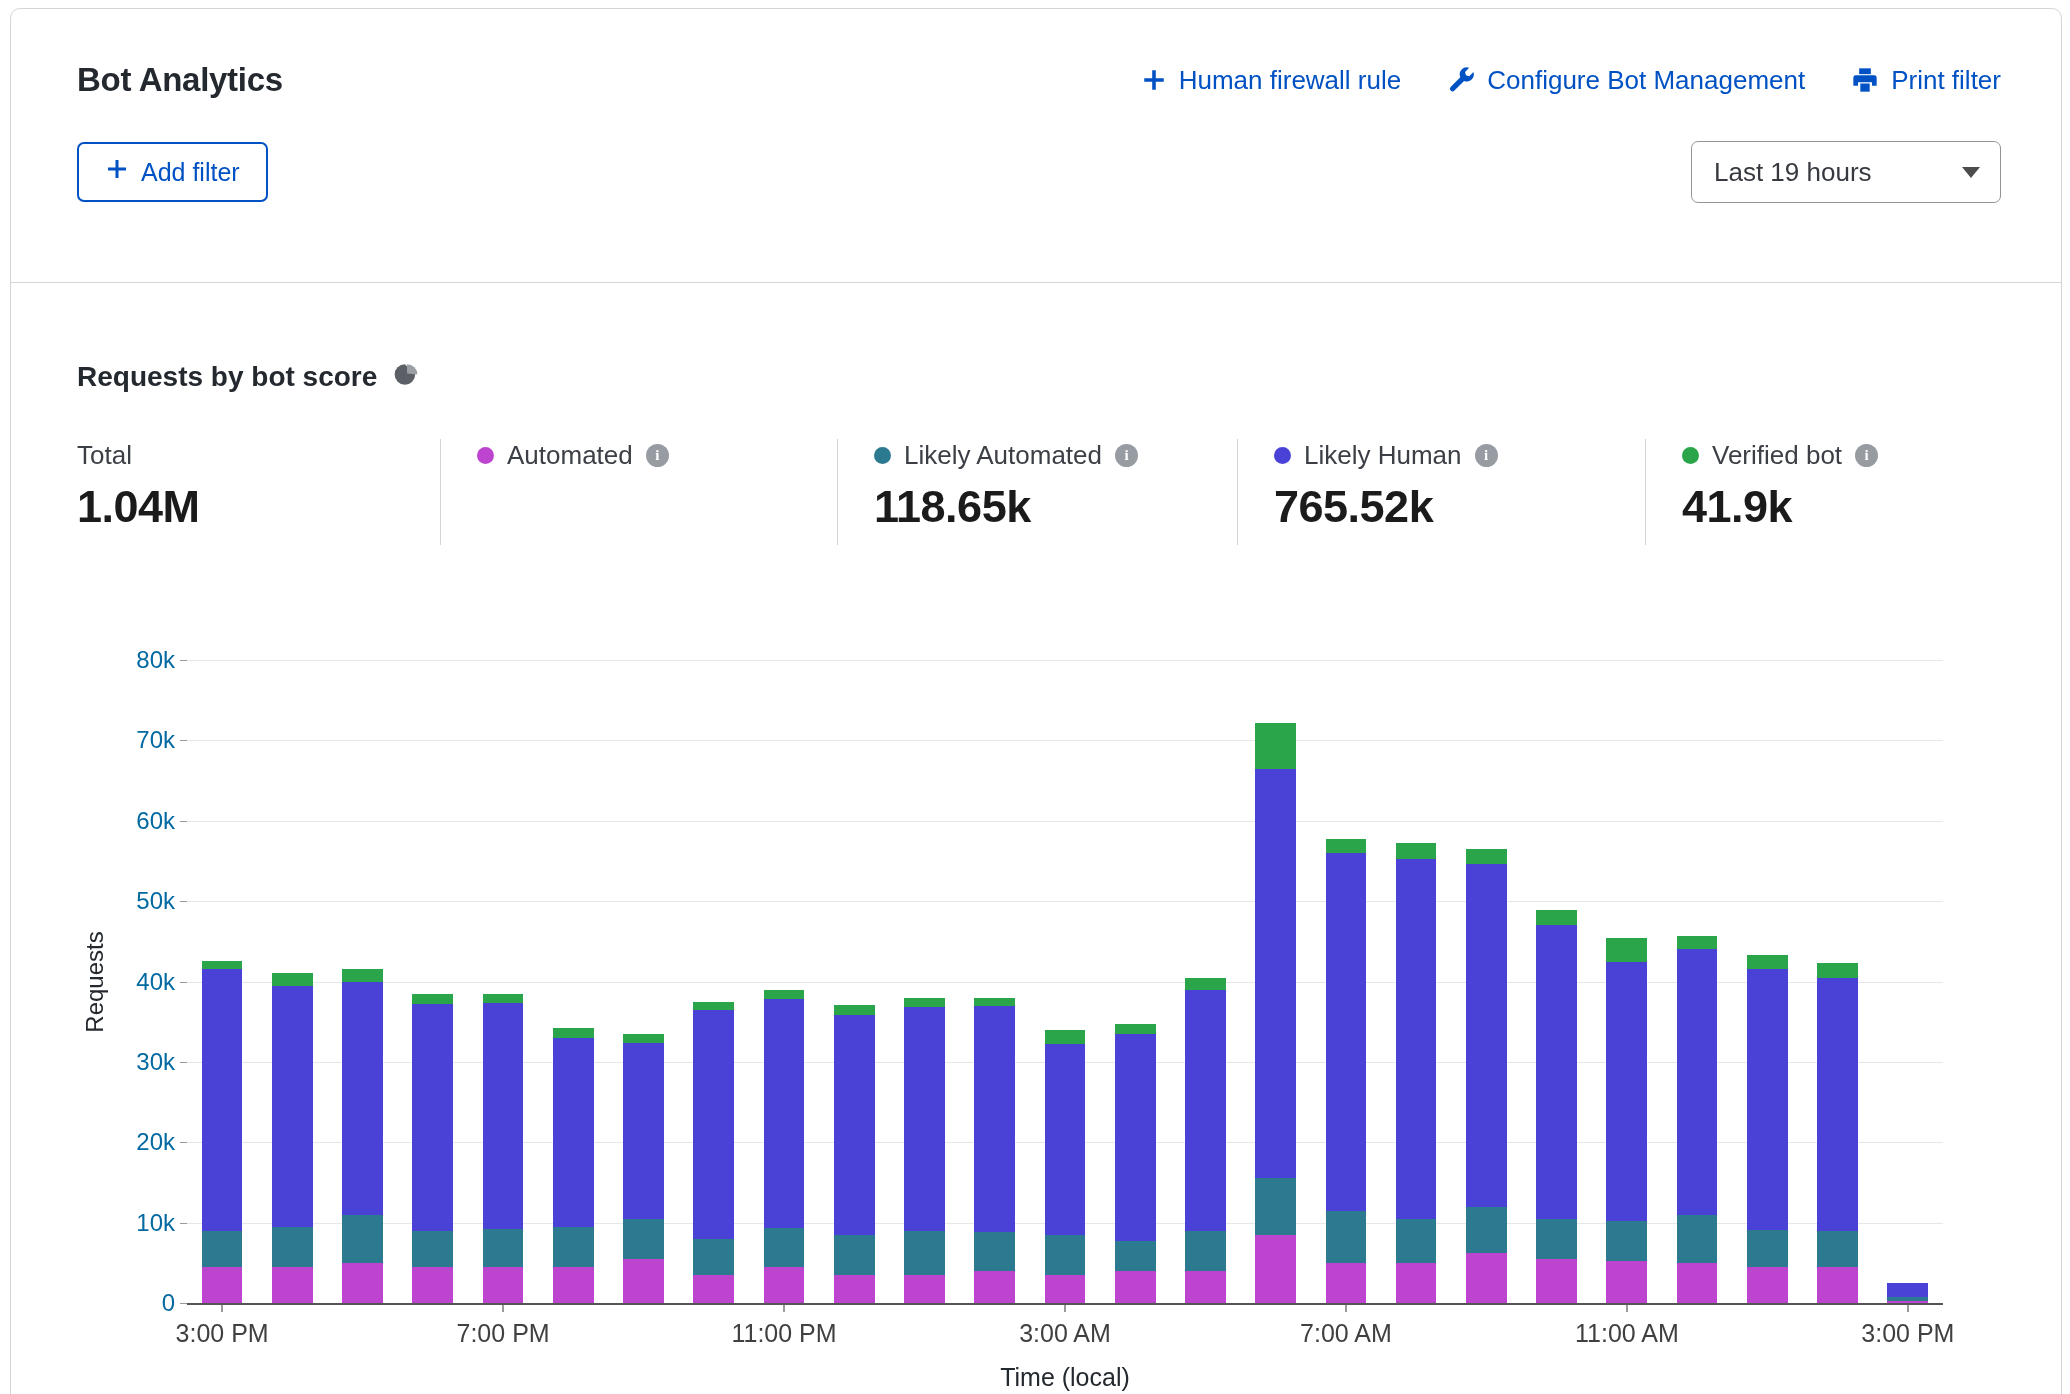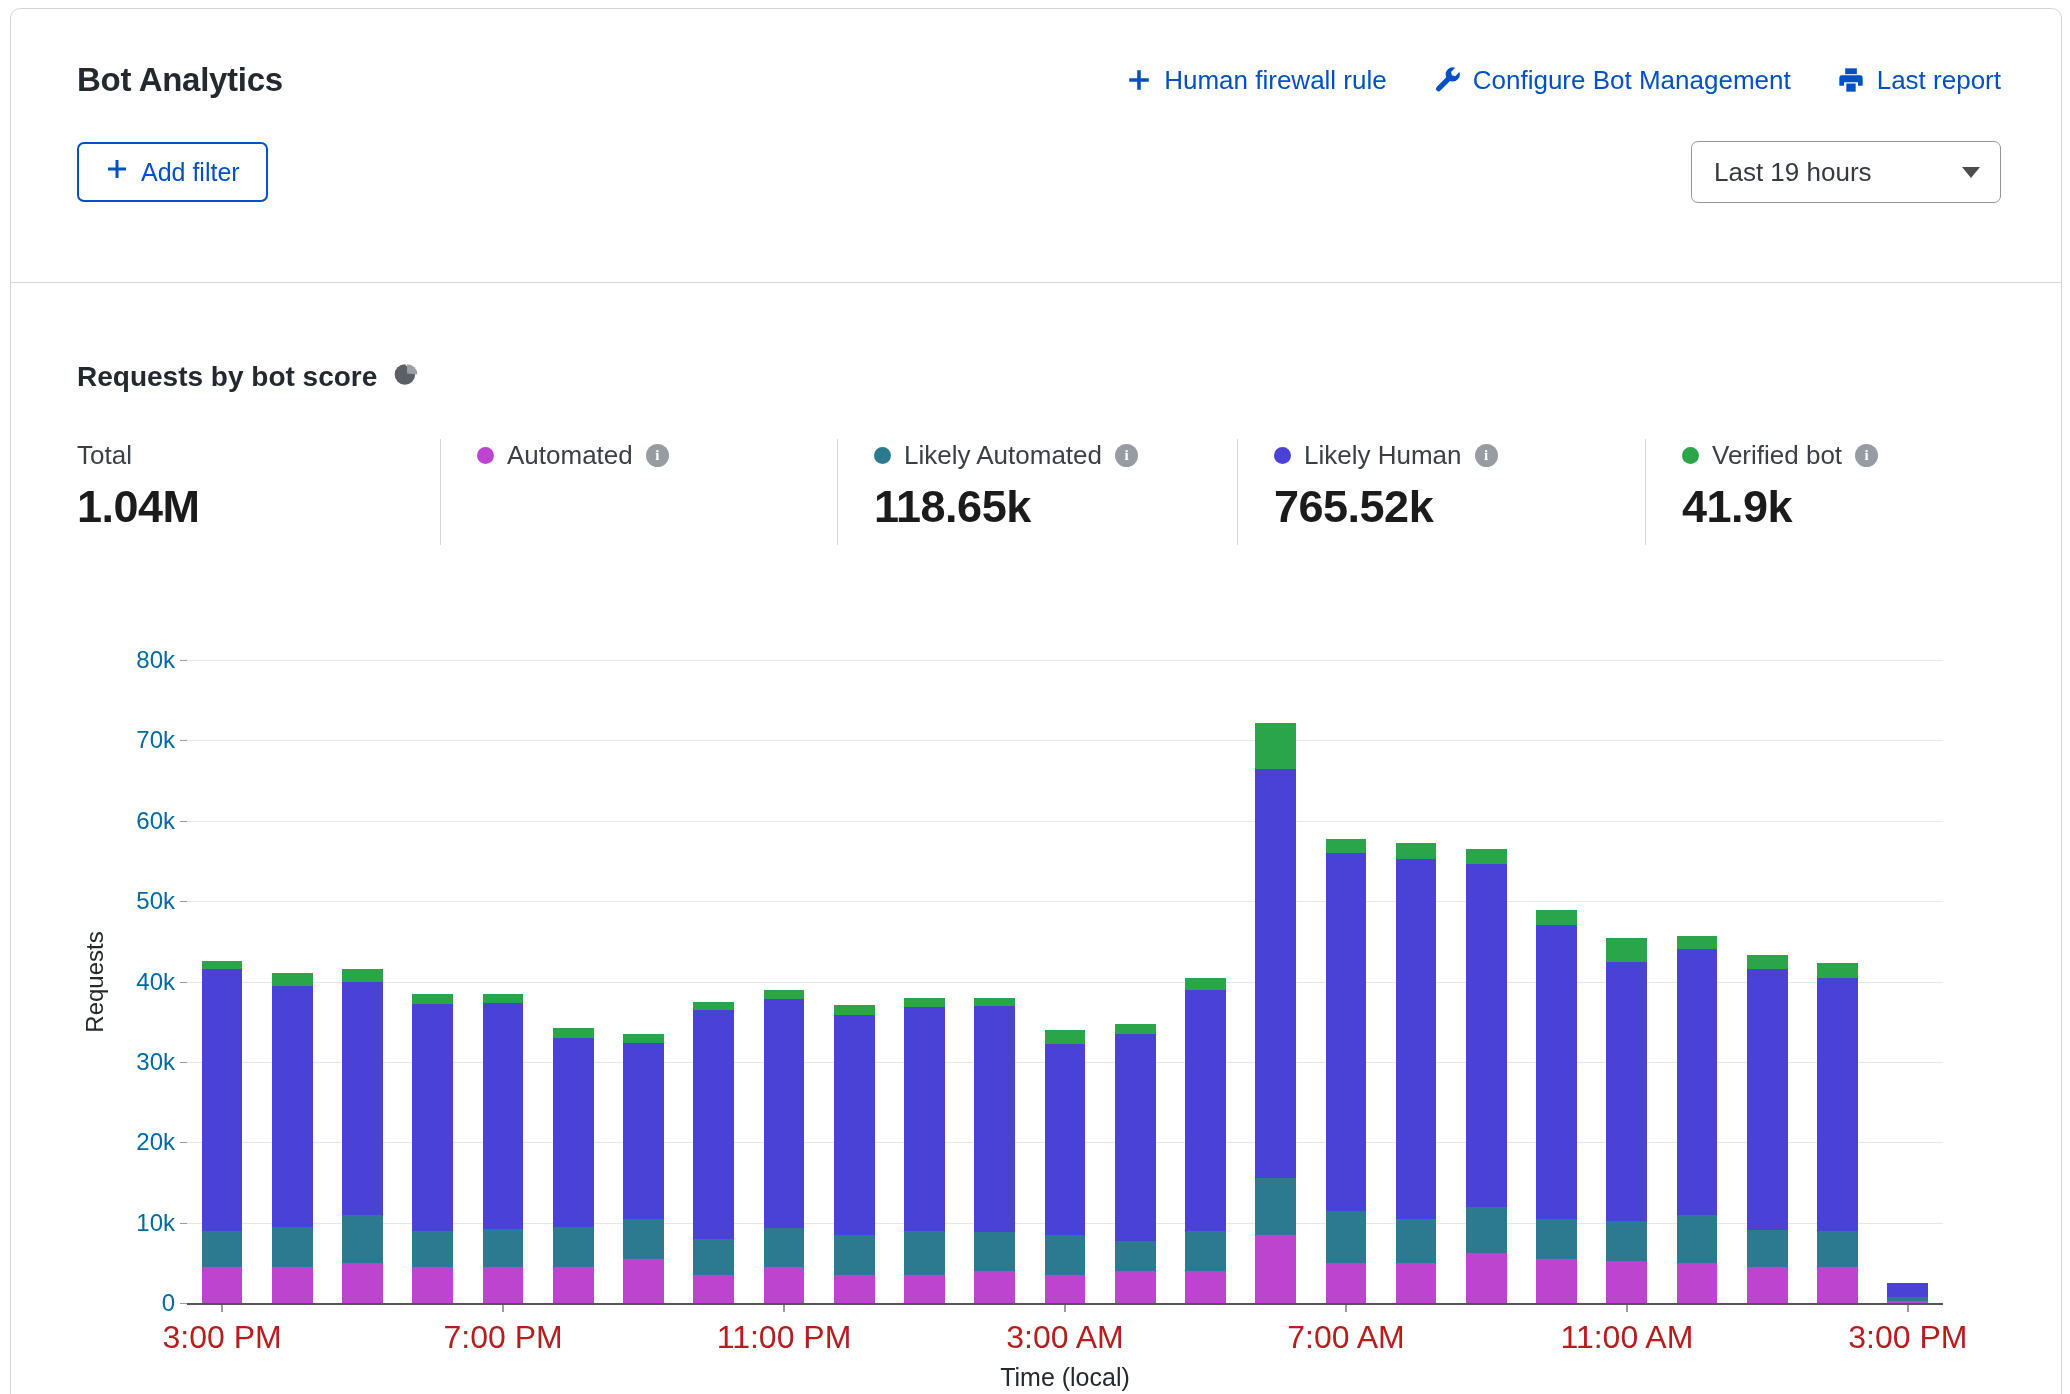--- a/index.html
+++ b/index.html
@@ -45,21 +45,21 @@
   .ytick-label { position:absolute; right:calc(100% + 12px); transform:translateY(-50%);
     font-size:24px; color:#0369a1; white-space:nowrap; }
   .ytick-mark { position:absolute; right:100%; width:7px; height:1px; background:#9a9a9a; }
   .bars { position:absolute; left:0; right:0; top:0; bottom:0; display:flex; align-items:flex-end; }
   .slot { flex:1 1 0; height:100%; display:flex; align-items:flex-end; justify-content:center; }
   .bar { width:58%; max-width:46px; height:100%; display:flex; flex-direction:column-reverse; }
   .seg { width:100%; }
   .xtick-mark { position:absolute; top:calc(100% + 2px); width:2px; height:7px; background:#9a9a9a;
     transform:translateX(-50%); }
   .xtick-label { position:absolute; top:calc(100% + 16px); transform:translateX(-50%);
-    font-size:32px; color:#b91c1c; white-space:nowrap; }
+    font-size:25px; color:#404040; white-space:nowrap; }
   .yaxis-title { position:absolute; left:18px; top:322px; transform:translate(-50%,-50%) rotate(-90deg);
     font-size:24px; color:#24292f; white-space:nowrap; }
   .xaxis-title { margin:58px 58px 0 110px; text-align:center; font-size:25px; color:#24292f; }
 </style>
 </head>
 <body>
 
 <div class="card">
   <div class="card-header">
     <div class="header-row">
@@ -82,21 +82,21 @@
           <span>Configure Bot Management</span>
         </a>
         <a class="action-link">
           <span>
             <svg width="28" height="28" viewBox="0 0 24 24" fill="#0051c3">
                 <path d="M7 2h10v5H7z"></path>
                 <path d="M4 8h16a2 2 0 0 1 2 2v7h-4v-3H6v3H2v-7a2 2 0 0 1 2-2z"></path>
                 <path d="M8 15h8v7H8z"></path>
               </svg>
           </span>
-          <span>Last report</span>
+          <span>Print filter</span>
         </a>
       </div>
     </div>
     <div class="filter-row">
       <button class="add-filter">
         <span>
           <svg width="24" height="24" viewBox="0 0 16 16">
               <path d="M8 2v12M2 8h12" stroke="#0051c3" stroke-width="2" fill="none"></path>
             </svg>
         </span>

